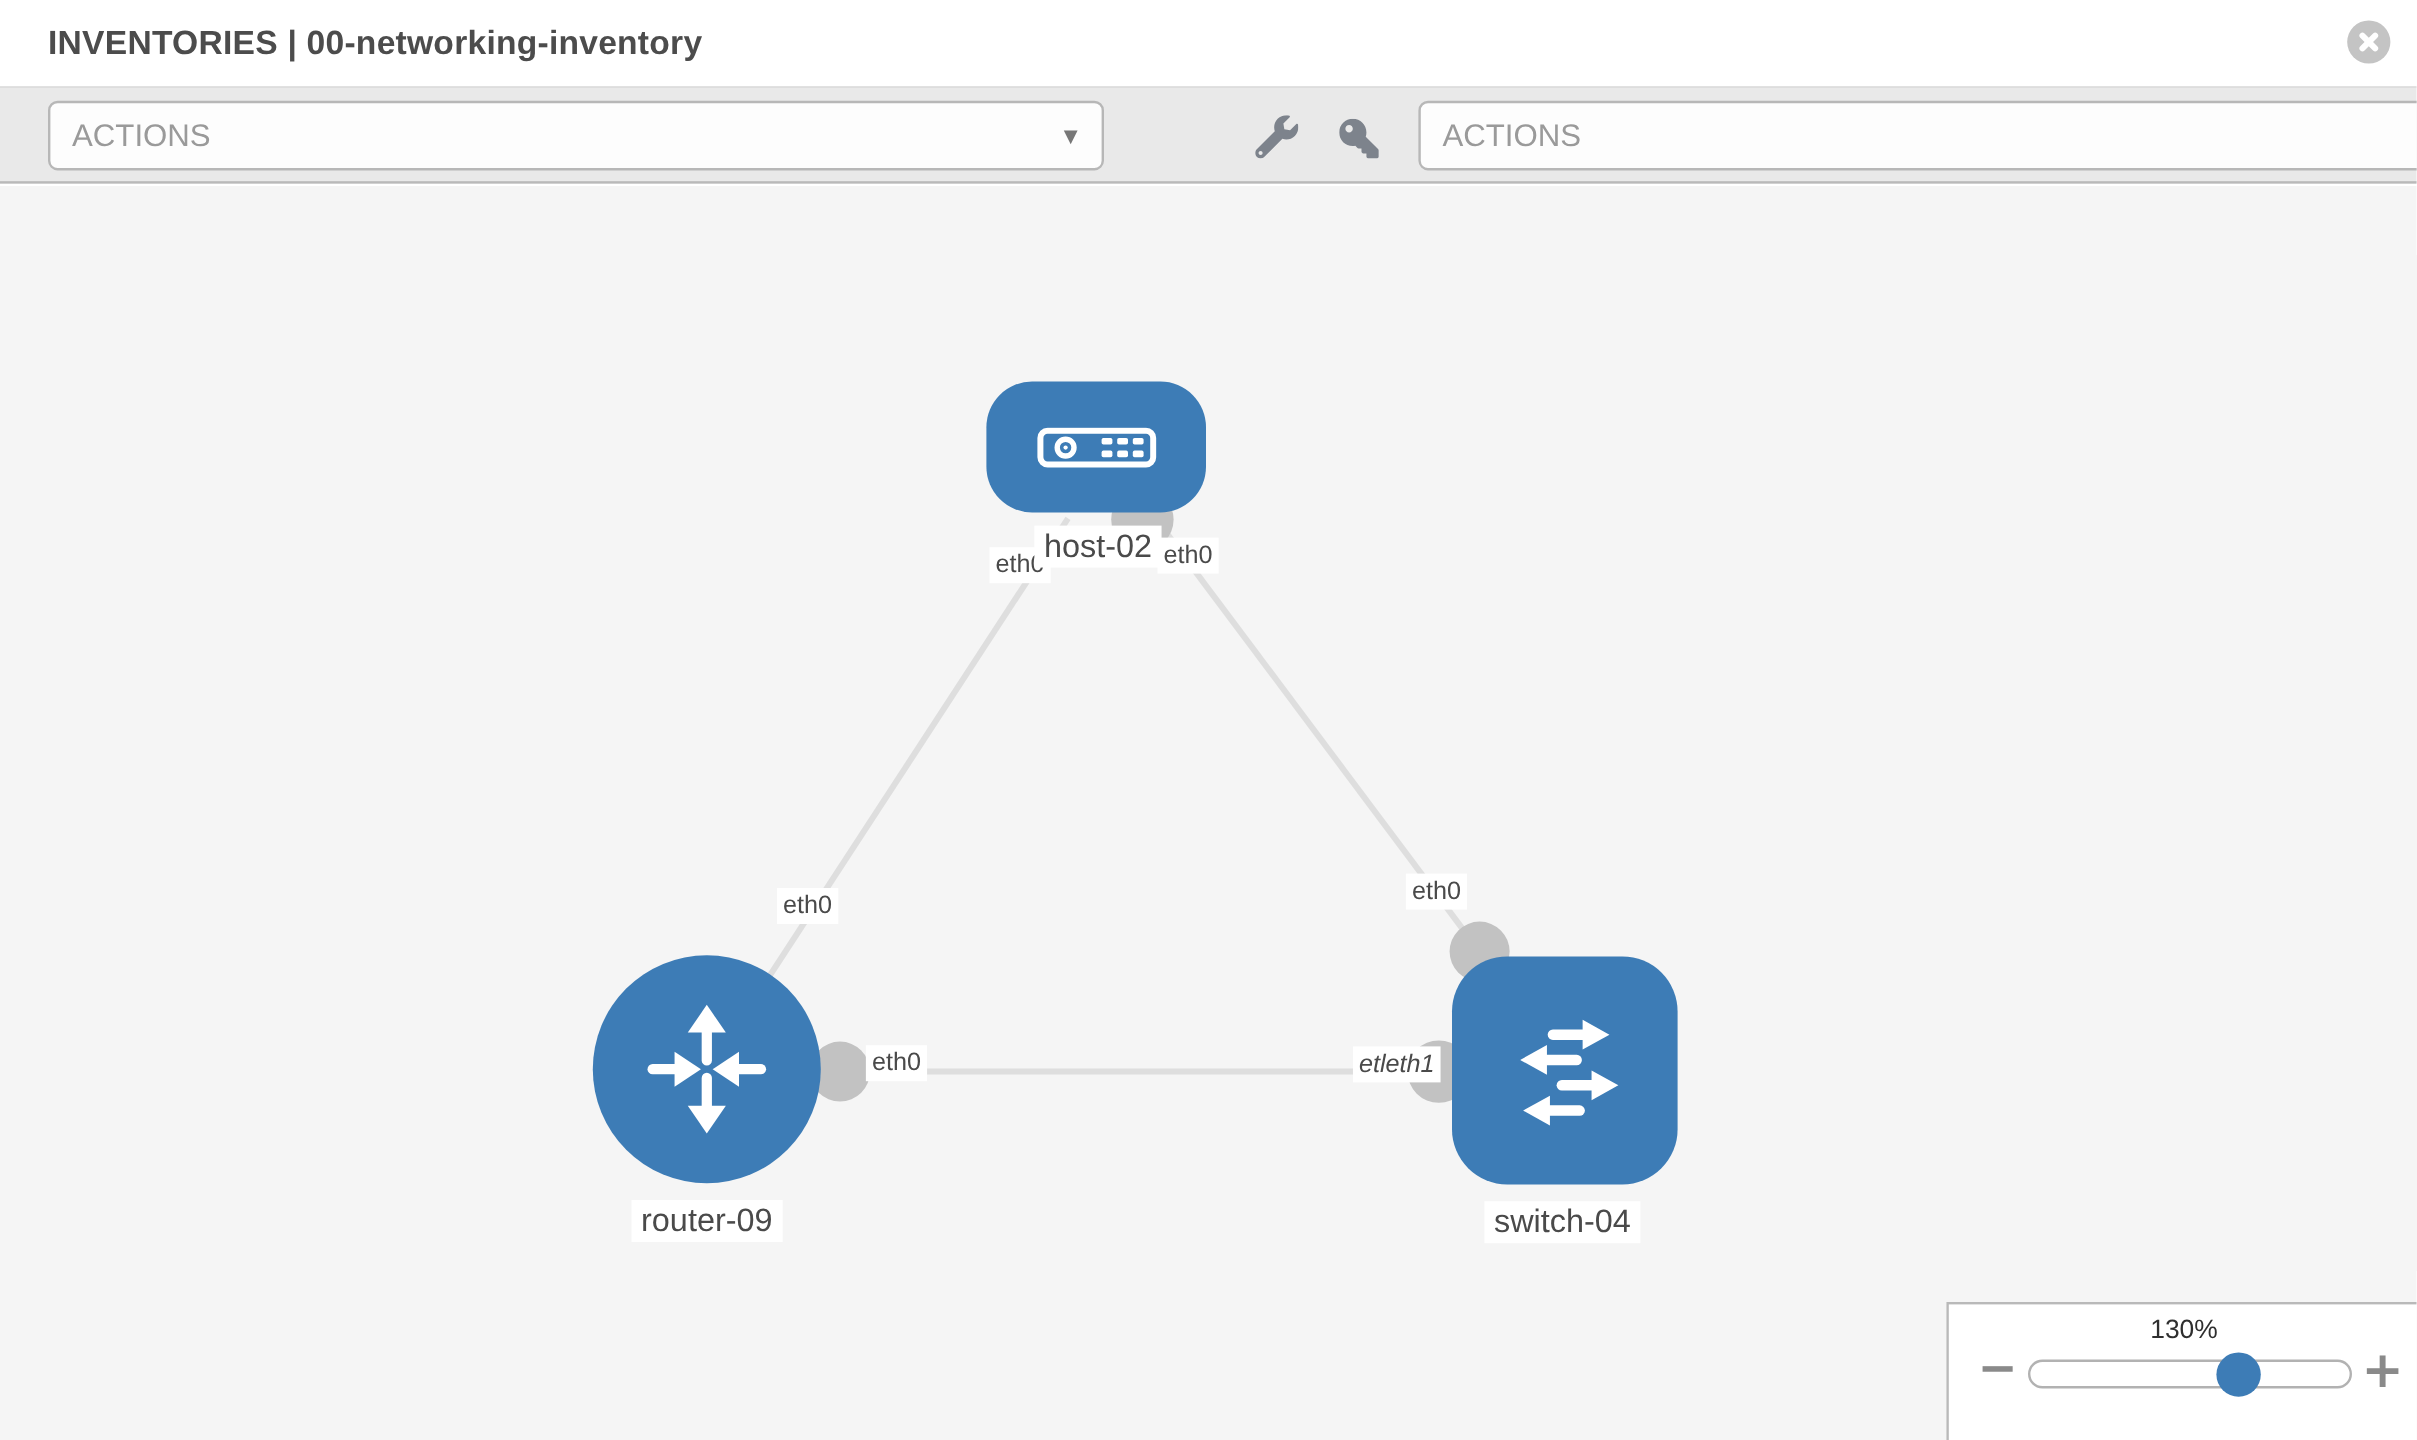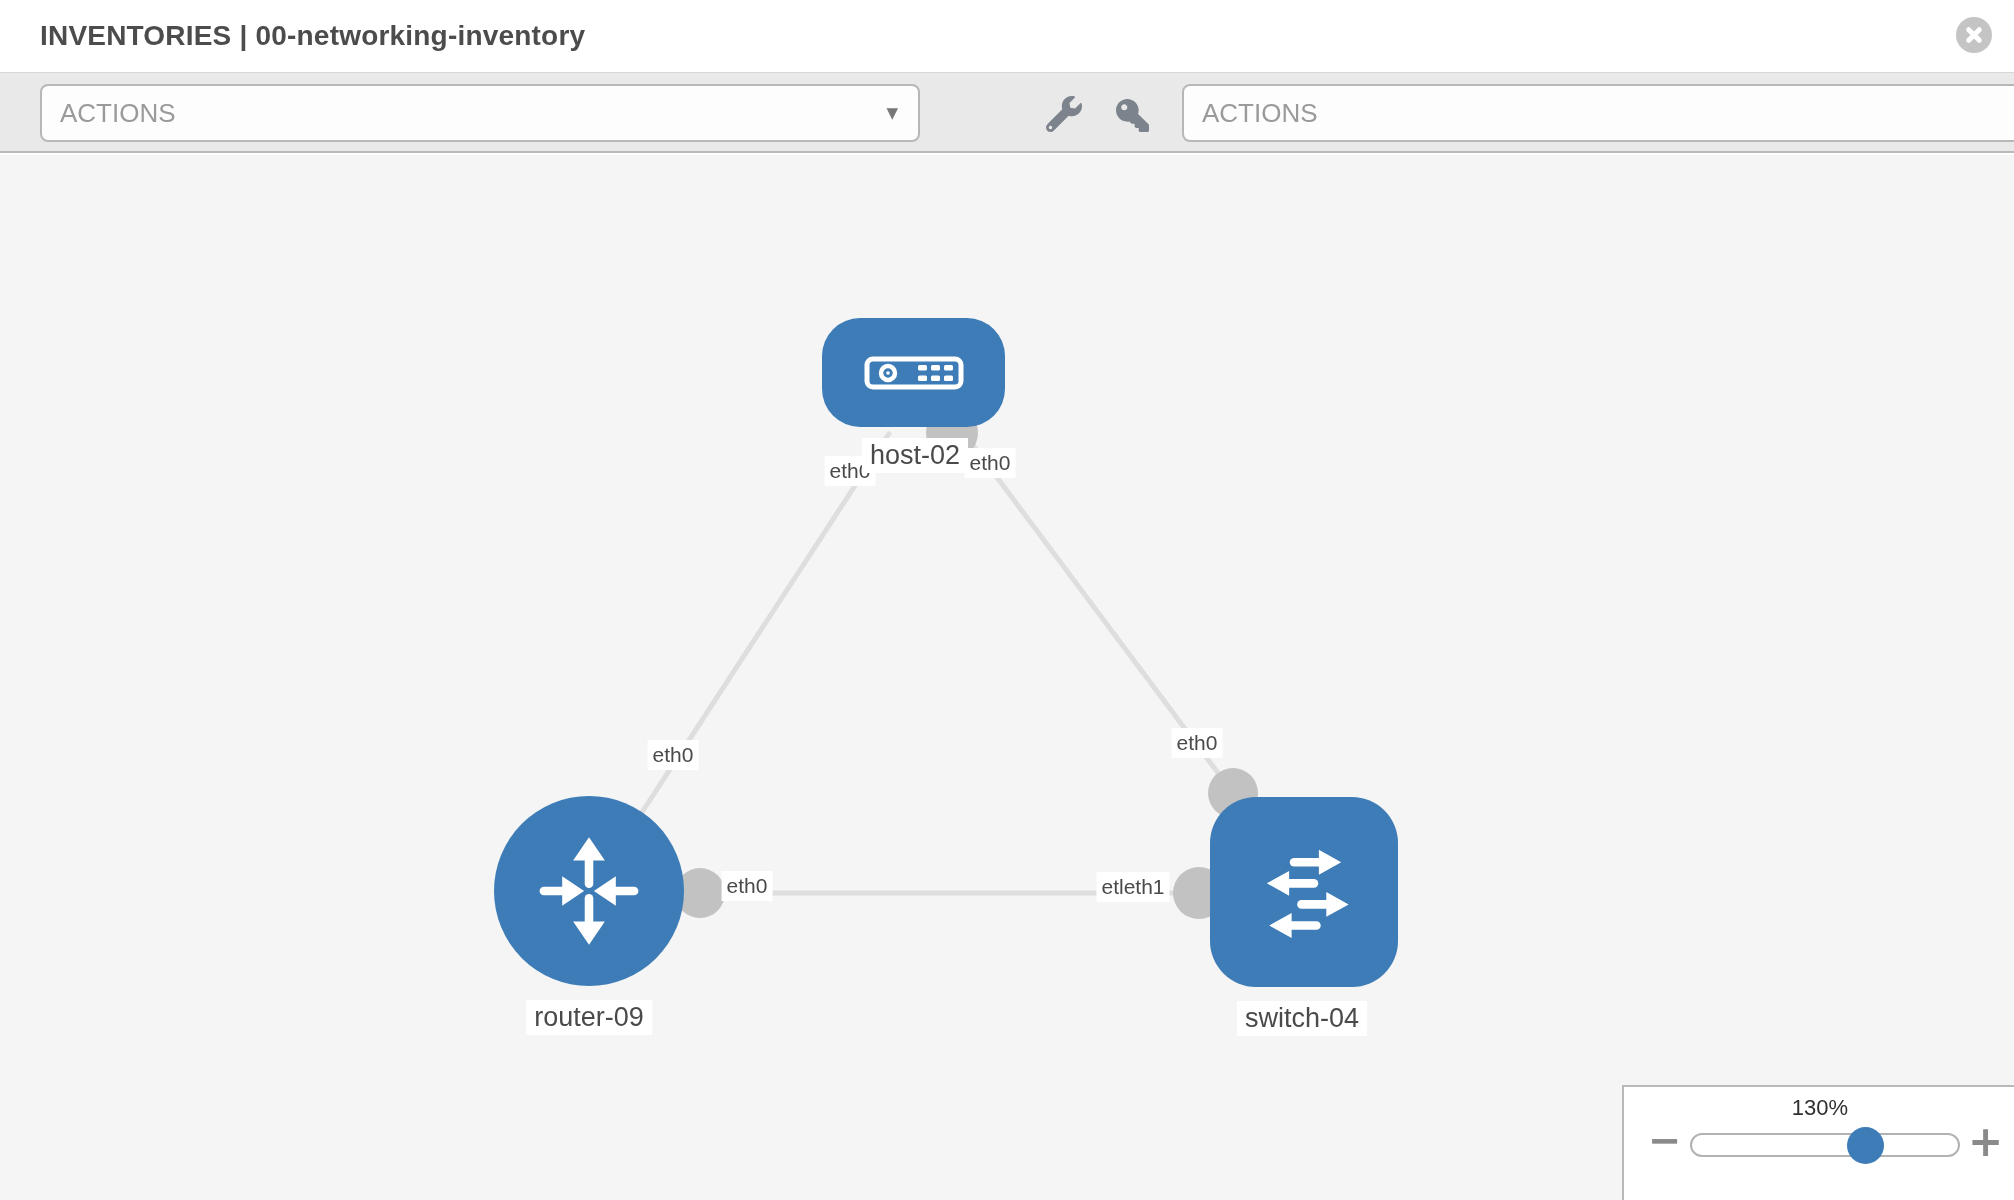--- a/index.html
+++ b/index.html
@@ -43,21 +43,21 @@
 
   .chip-host-name   { left:915px;  top:283px; }
   .chip-router-name { left:589px;  top:845px; }
   .chip-switch-name { left:1302px; top:846px; }
 
   .chip-host-left   { left:850px;  top:301px; }
   .chip-host-right  { left:990px;  top:293px; }
   .chip-router-up   { left:673px;  top:585px; }
   .chip-switch-up   { left:1197px; top:573px; }
   .chip-mid-left    { left:747px;  top:716px; }
-  .chip-mid-right   { left:1133px; top:717px; }
+  .chip-mid-right   { left:1164px; top:717px;font-style:italic; }
 
   
   .zoom-panel { position:absolute; left:1622px; top:930px; width:420px; height:150px; background:#fff; border:2px solid #b9b9b9; }
   .zoom-level { position:absolute; left:0; top:8px; width:392px; text-align:center; font-size:22px; color:#2f2f2f; }
   .zoom-minus, .zoom-plus { position:absolute; top:30px; color:#8a8a8a; font-weight:700; cursor:pointer; font-family:"DejaVu Sans", sans-serif; }
   .zoom-minus { left:24px; font-size:40px; }
   .zoom-plus  { left:344px; font-size:42px; }
   .zoom-track { position:absolute; left:66px; top:46px; width:270px; height:24px; background:#fff; border:2px solid #b2b2b2; border-radius:13px; cursor:pointer; }
   .zoom-handle { position:absolute; left:223px; top:40px; width:37px; height:37px; border-radius:50%; background:#3d7cb6; cursor:grab; }
 </style>

